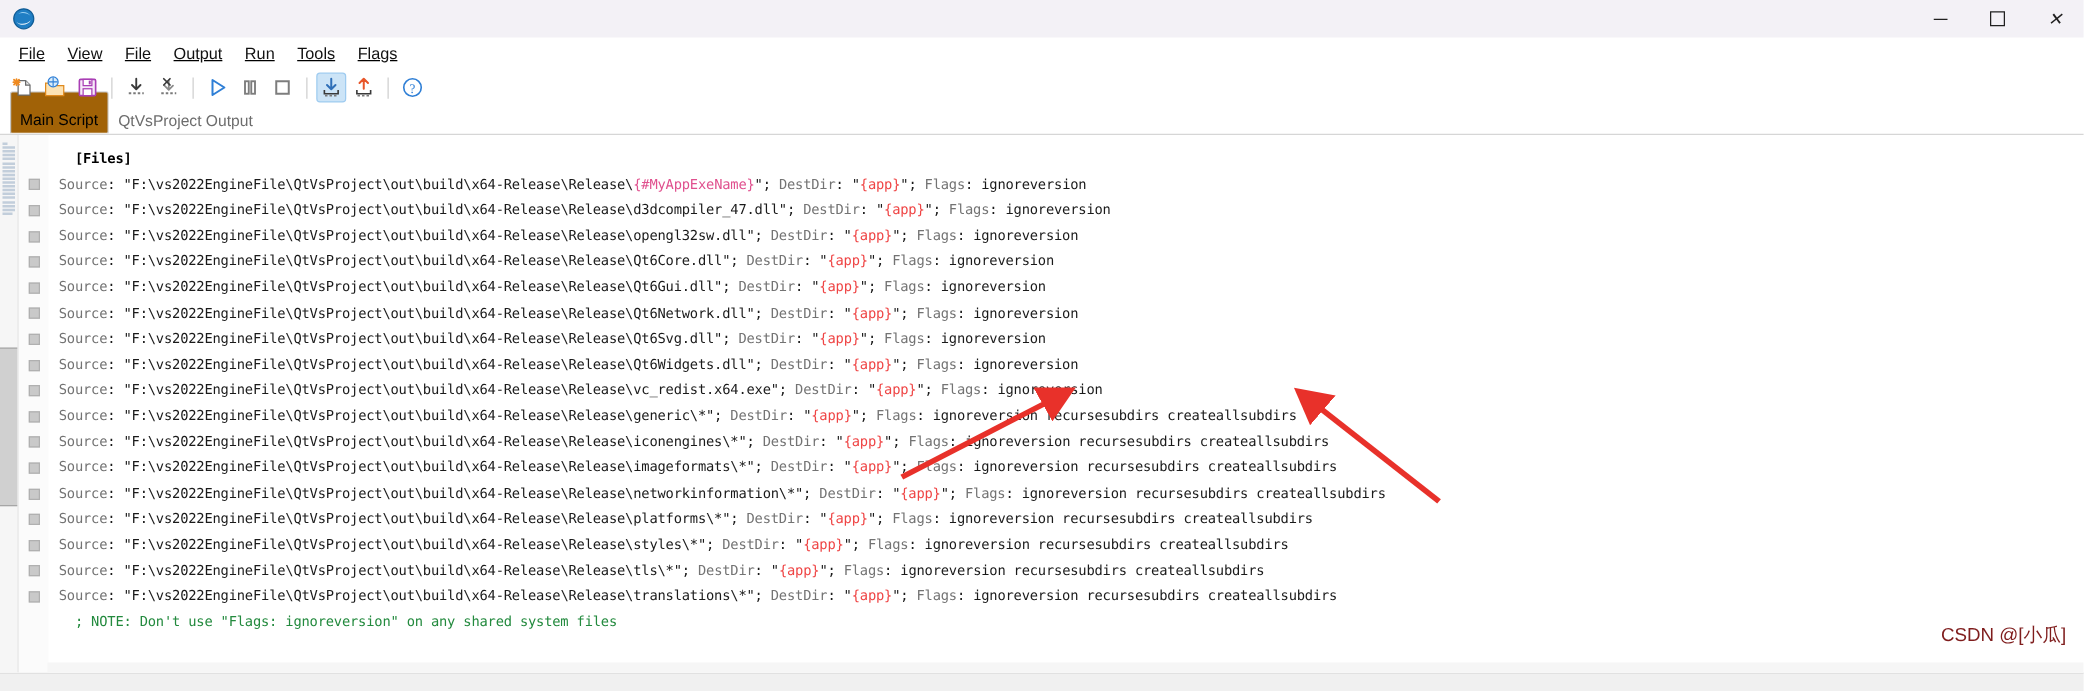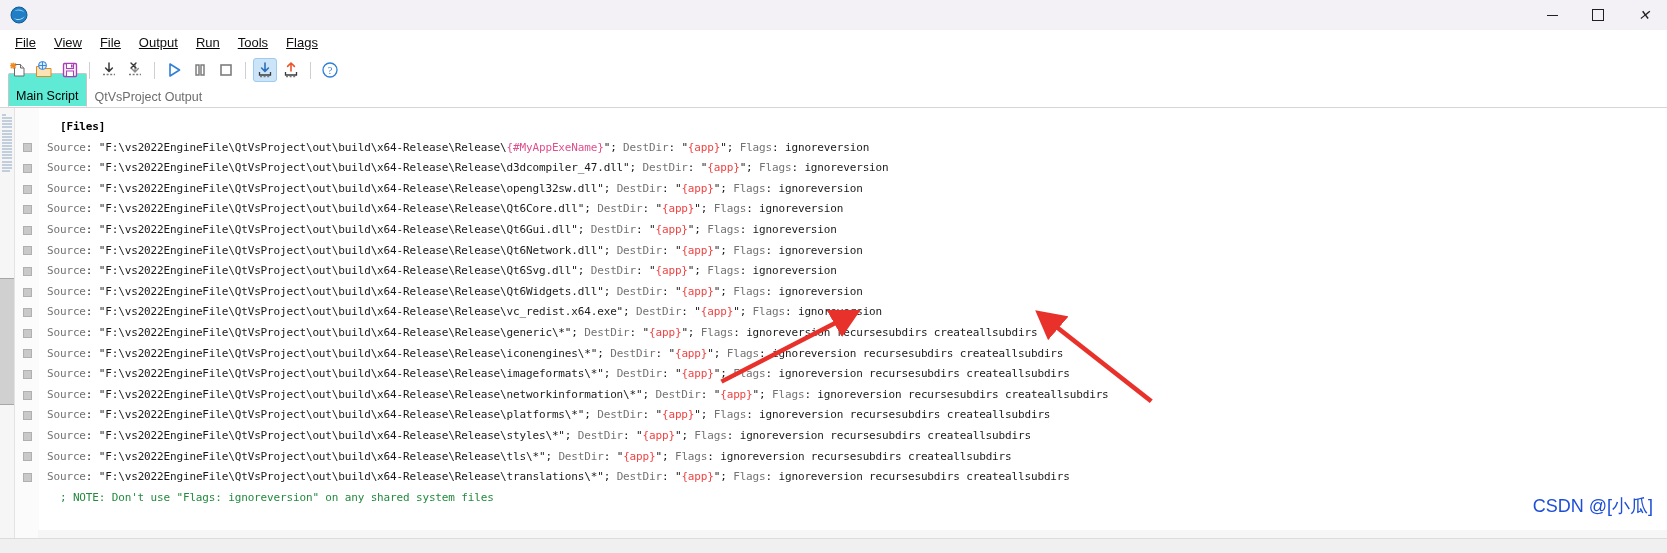--- a/index.html
+++ b/index.html
@@ -113,21 +113,21 @@
     flex: none;
   }
   .tab {
     font-size: 12.5px;
     padding: 2px 8px 3px 8px;
     color: #6d6d6d;
     white-space: nowrap;
   }
   .tab.selected {
     color: #000000;
-    background: #5eead4;
+    background: #a16207;
     border: 1px solid #c6c6c6;
     border-bottom: 1px solid #ffffff;
     border-radius: 2px 2px 0 0;
     padding: 15px 7px 3px 7px;
   }
 
   
   .editor-area {
     flex: 1;
     position: relative;
@@ -200,22 +200,22 @@
   .tok-plain { color: #1a1a1a; }
 
   
   .arrows { position: absolute; inset: 0; pointer-events: none; }
 
   
   .watermark {
     position: absolute;
     right: 14px;
     bottom: 20px;
-    font-size: 18px;
-    color: #1d4ed8;
+    font-size: 15px;
+    color: #7f1d1d;
     font-family: "Liberation Sans", sans-serif;
     white-space: nowrap;
   }
   .statusbar {
     height: 14px;
     flex: none;
     background: #f0f0f0;
     border-top: 1px solid #dcdcdc;
   }
   .hscroll {

